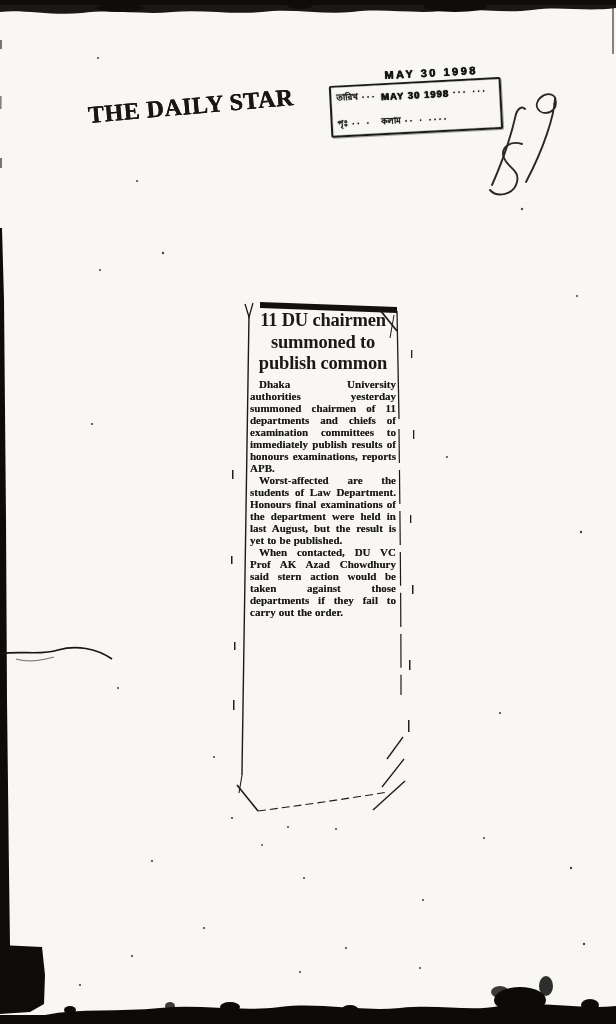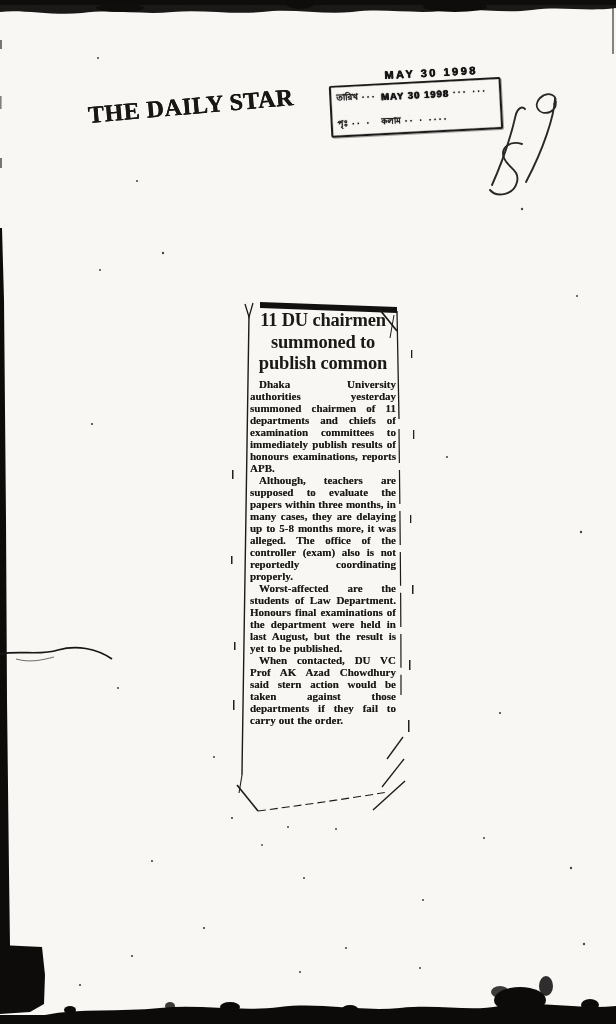--- a/index.html
+++ b/index.html
@@ -180,21 +180,20 @@
   <span class="sr">519</span>
 
   <div class="clipping">
     <div class="clip-content">
       <h1 class="headline">
         <span>11 DU chairmen</span>
         <span>summoned to</span>
         <span>publish common</span>
       </h1>
       <p>Dhaka University authorities yesterday summoned chairmen of 11 departments and chiefs of examination committees to immediately publish results of honours examinations, reports APB.</p>
-      <p>Although, teachers are supposed to evaluate the papers within three months, in many cases, they are delaying up to 5-8 months more, it was alleged. The office of the controller (exam) also is not reportedly coordinating properly.</p>
       <p>Worst-affected are the students of Law Department. Honours final examinations of the department were held in last August, but the result is yet to be published.</p>
       <p>When contacted, DU VC Prof AK Azad Chowdhury said stern action would be taken against those departments if they fail to carry out the order.</p>
     </div>
     <svg class="clip-frame" width="170" height="525" viewBox="0 0 170 525">
       <polygon points="24,5 161,10 161,16 24,11" fill="#121110"></polygon>
       <g stroke="#1d1b18" fill="none">
         <path d="M9 7 L13 20 L17 6" stroke-width="1.3"></path>
         <path d="M13 18 C 11 120, 8 300, 6 478" stroke-width="1.4"></path>
         <path d="M6 478 L3 496" stroke-width="1.1"></path>
         <path d="M1 488 L22 514" stroke-width="1.6"></path>

